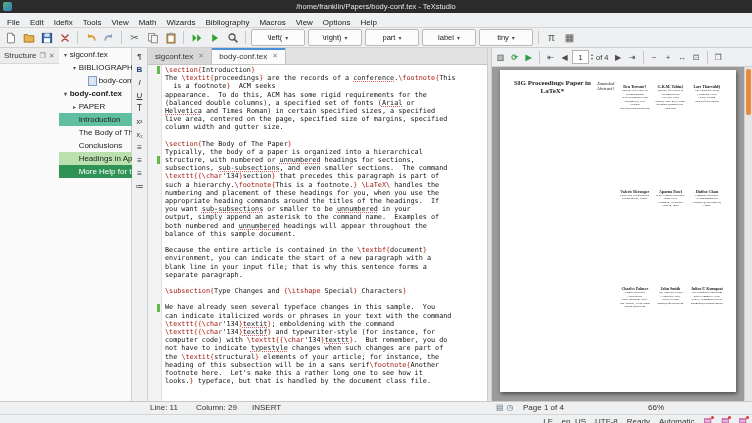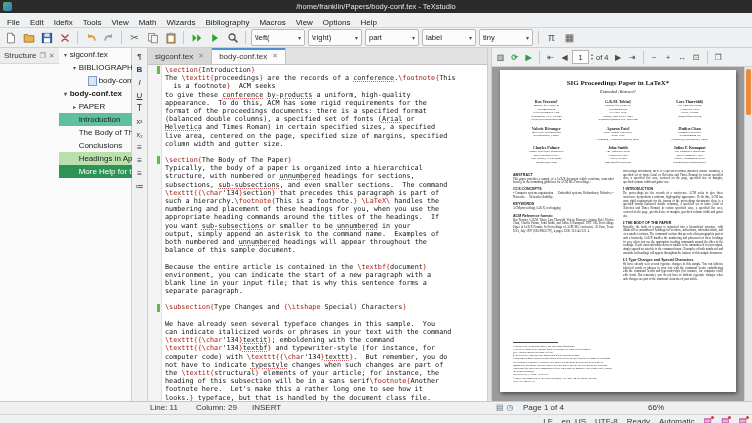--- a/index.html
+++ b/index.html
@@ -12,21 +12,21 @@
             background:linear-gradient(135deg,#57b06b,#2d7dd2)}
   .menubar{height:14px;display:flex;align-items:flex-end;background:#eff0f1;
            border-bottom:1px solid #d5d5d5;padding-left:2px}
   .menu-item{font-size:8px;padding:0 5px;color:#222}
   .toolbar{height:19px;display:flex;align-items:center;background:#eff0f1;
            border-bottom:1px solid #cfcfcf;padding:0 2px;gap:1px}
   .tbtn{width:17px;height:17px;display:flex;align-items:center;justify-content:center}
   .ticon{display:flex;align-items:center;justify-content:center;font-size:10px;color:#555}
   .tsep{width:1px;height:13px;background:#c8c8c8;margin:0 3px;display:inline-block}
   .combo{height:15px;min-width:46px;background:#fcfcfc;border:1px solid #b9b9b9;border-radius:2px;
-         display:flex;align-items:center;justify-content:space-between;padding:0 3px;margin:0 1px;
+         display:flex;align-items:center;justify-content:center;padding:0 3px;margin:0 1px;
          font-size:7.5px;color:#222;white-space:nowrap}
   .combo-arrow{font-size:6px;color:#555;margin-left:3px}
   
   .main{display:flex;height:353px;background:#eff0f1}
   .structure{width:131px;background:#fafafa;border-right:1px solid #cfcfcf;
              display:flex;flex:none}
   .shead{height:15px;display:flex;align-items:center;padding:0 4px;font-size:8px;color:#333;
          background:#ececec;border-bottom:1px solid #d8d8d8}
   .sp-title{flex:1}
   .shead-ic{font-size:7px;color:#777;margin-left:3px}
@@ -74,21 +74,21 @@
   .pbtn.green .picon{color:#2f9d44;font-weight:bold}
   .pspin{width:15px;height:12px;background:#fff;border:1px solid #b5b5b5;font-size:7.5px;
          display:flex;align-items:center;justify-content:center}
   .spinarrows{font-size:4px;line-height:4px;color:#555;display:inline-block;margin-left:1px;text-align:center}
   .pof{font-size:7.5px;color:#333;margin:0 2px;white-space:nowrap}
   .pdfview{flex:1;position:relative;background:#9b9b9b;overflow:hidden}
   .vscroll{position:absolute;right:0;top:0;bottom:0;width:7px;background:#e6e6e6;border-left:1px solid #cfcfcf}
   .vthumb{position:absolute;left:1px;width:5px;border-radius:2px;background:#e98a3c}
   .page{position:absolute;left:8px;top:3px;width:236px;height:322px;background:#fff;
         box-shadow:1px 2px 4px rgba(0,0,0,.5);padding:9px 13px;box-sizing:border-box;
-        display:flex;flex-direction:column}
+        display:flex;flex-direction:row}
   .ptitle{font-size:7px;font-weight:bold;text-align:center;font-family:"Liberation Serif",serif}
   .psub{font-size:4.6px;font-style:italic;text-align:center;font-family:"Liberation Serif",serif;margin-top:2px}
   .agrid{display:grid;grid-template-columns:1fr 1fr 1fr;gap:4px 5px;margin-top:5px}
   .acell{text-align:center;font-family:"Liberation Serif",serif}
   .aname{font-size:4px;font-weight:bold}
   .aline{font-size:2.9px;line-height:3.5px;color:#111}
   .cols{display:flex;gap:9px;margin-top:6px;flex:1;min-height:0;overflow:hidden}
   .col{flex:1;min-width:0;display:flex;flex-direction:column;overflow:hidden}
   .ph{font-size:3.6px;font-weight:bold;margin:2.5px 0 1px;font-family:"Liberation Sans",sans-serif}
   .pt{font-size:3px;line-height:3.7px;text-align:justify;font-family:"Liberation Serif",serif;color:#1a1a1a}
@@ -333,23 +333,21 @@
     <div class="ebody">
       <div class="gutter" id="gutter">
           <div class="gmark" style="top: 1px; height: 8.2px;"></div>
           <div class="gmark" style="top: 91.2px; height: 8.2px;"></div>
           <div class="gmark" style="top: 238.8px; height: 8.2px;"></div>
         </div>
       <div class="code" id="code">
           <div class="cl secline"><span class="cmd">\section</span><span class="brace">{</span>Introduction<span class="brace">}</span></div>
           <div class="cl">The <span class="cmd">\textit</span><span class="brace">{</span>proceedings<span class="brace">}</span> are the records of a <u class="sp">conference</u>.<span class="cmd">\footnote</span><span class="brace">{</span>This</div>
           <div class="cl">  is a footnote<span class="brace">}</span>  ACM seeks</div>
-          <div class="cl">to give these <u class="sp">conference</u> <u class="sp">by-products</u> a uniform, high-quality</div>
           <div class="cl">appearance.  To do this, ACM has some rigid requirements for the</div>
-          <div class="cl">format of the proceedings documents: there is a specified format</div>
           <div class="cl">(balanced double columns), a specified set of fonts (<u class="sp">Arial</u> or</div>
           <div class="cl"><u class="sp">Helvetica</u> and Times Roman) in certain specified sizes, a specified</div>
           <div class="cl">live area, centered on the page, specified size of margins, specified</div>
           <div class="cl">column width and gutter size.</div>
           <div class="cl">&nbsp;</div>
           <div class="cl secline"><span class="cmd">\section</span><span class="brace">{</span>The Body of The Paper<span class="brace">}</span></div>
           <div class="cl">Typically, the body of a paper is organized into a hierarchical</div>
           <div class="cl">structure, with numbered or <u class="sp">unnumbered</u> headings for sections,</div>
           <div class="cl">subsections, <u class="sp">sub-subsections</u>, and even smaller sections.  The command</div>
           <div class="cl"><span class="cmd">\texttt</span><span class="brace">{</span><span class="brace">{</span><span class="cmd">\char</span>'134<span class="brace">}</span>section<span class="brace">}</span> that precedes this paragraph is part of</div>

